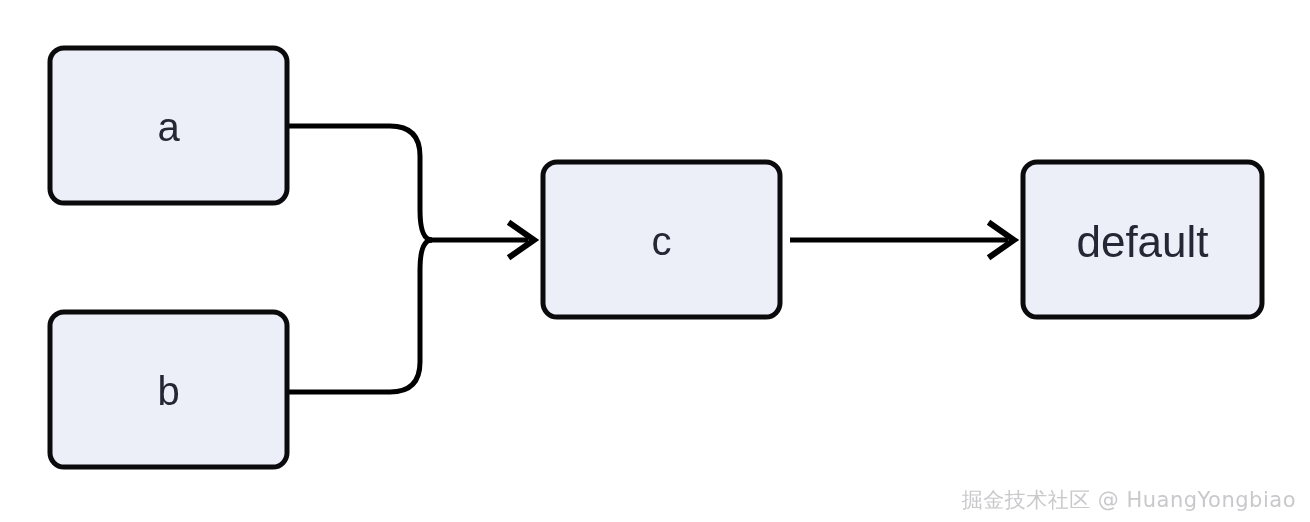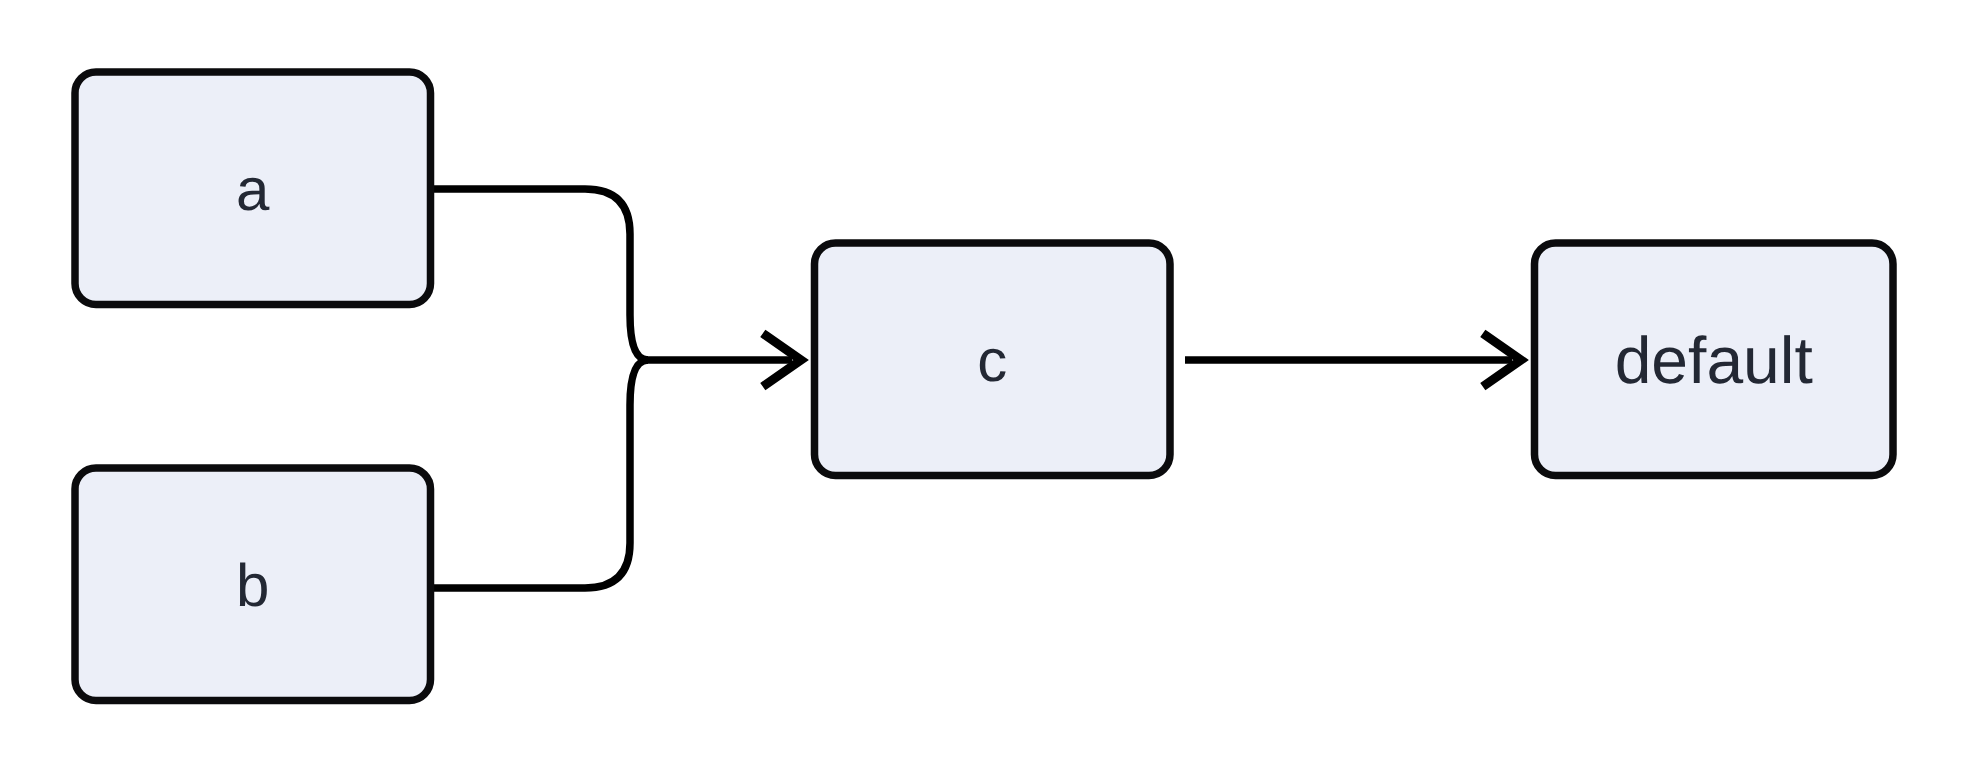--- a/index.html
+++ b/index.html
@@ -104,14 +104,15 @@
       <text class="node-label" x="661.5" y="241">c</text>
     </g>
 
     <g>
       <rect class="node-box" x="1023" y="162" width="239" height="155" rx="14" ry="14"></rect>
       <text class="node-label big" x="1142.5" y="241">default</text>
     </g>
 
   </svg>
 
+  <div class="watermark">掘金技术社区 @ HuangYongbiao</div>
 
 </div>
 
 </body></html>

